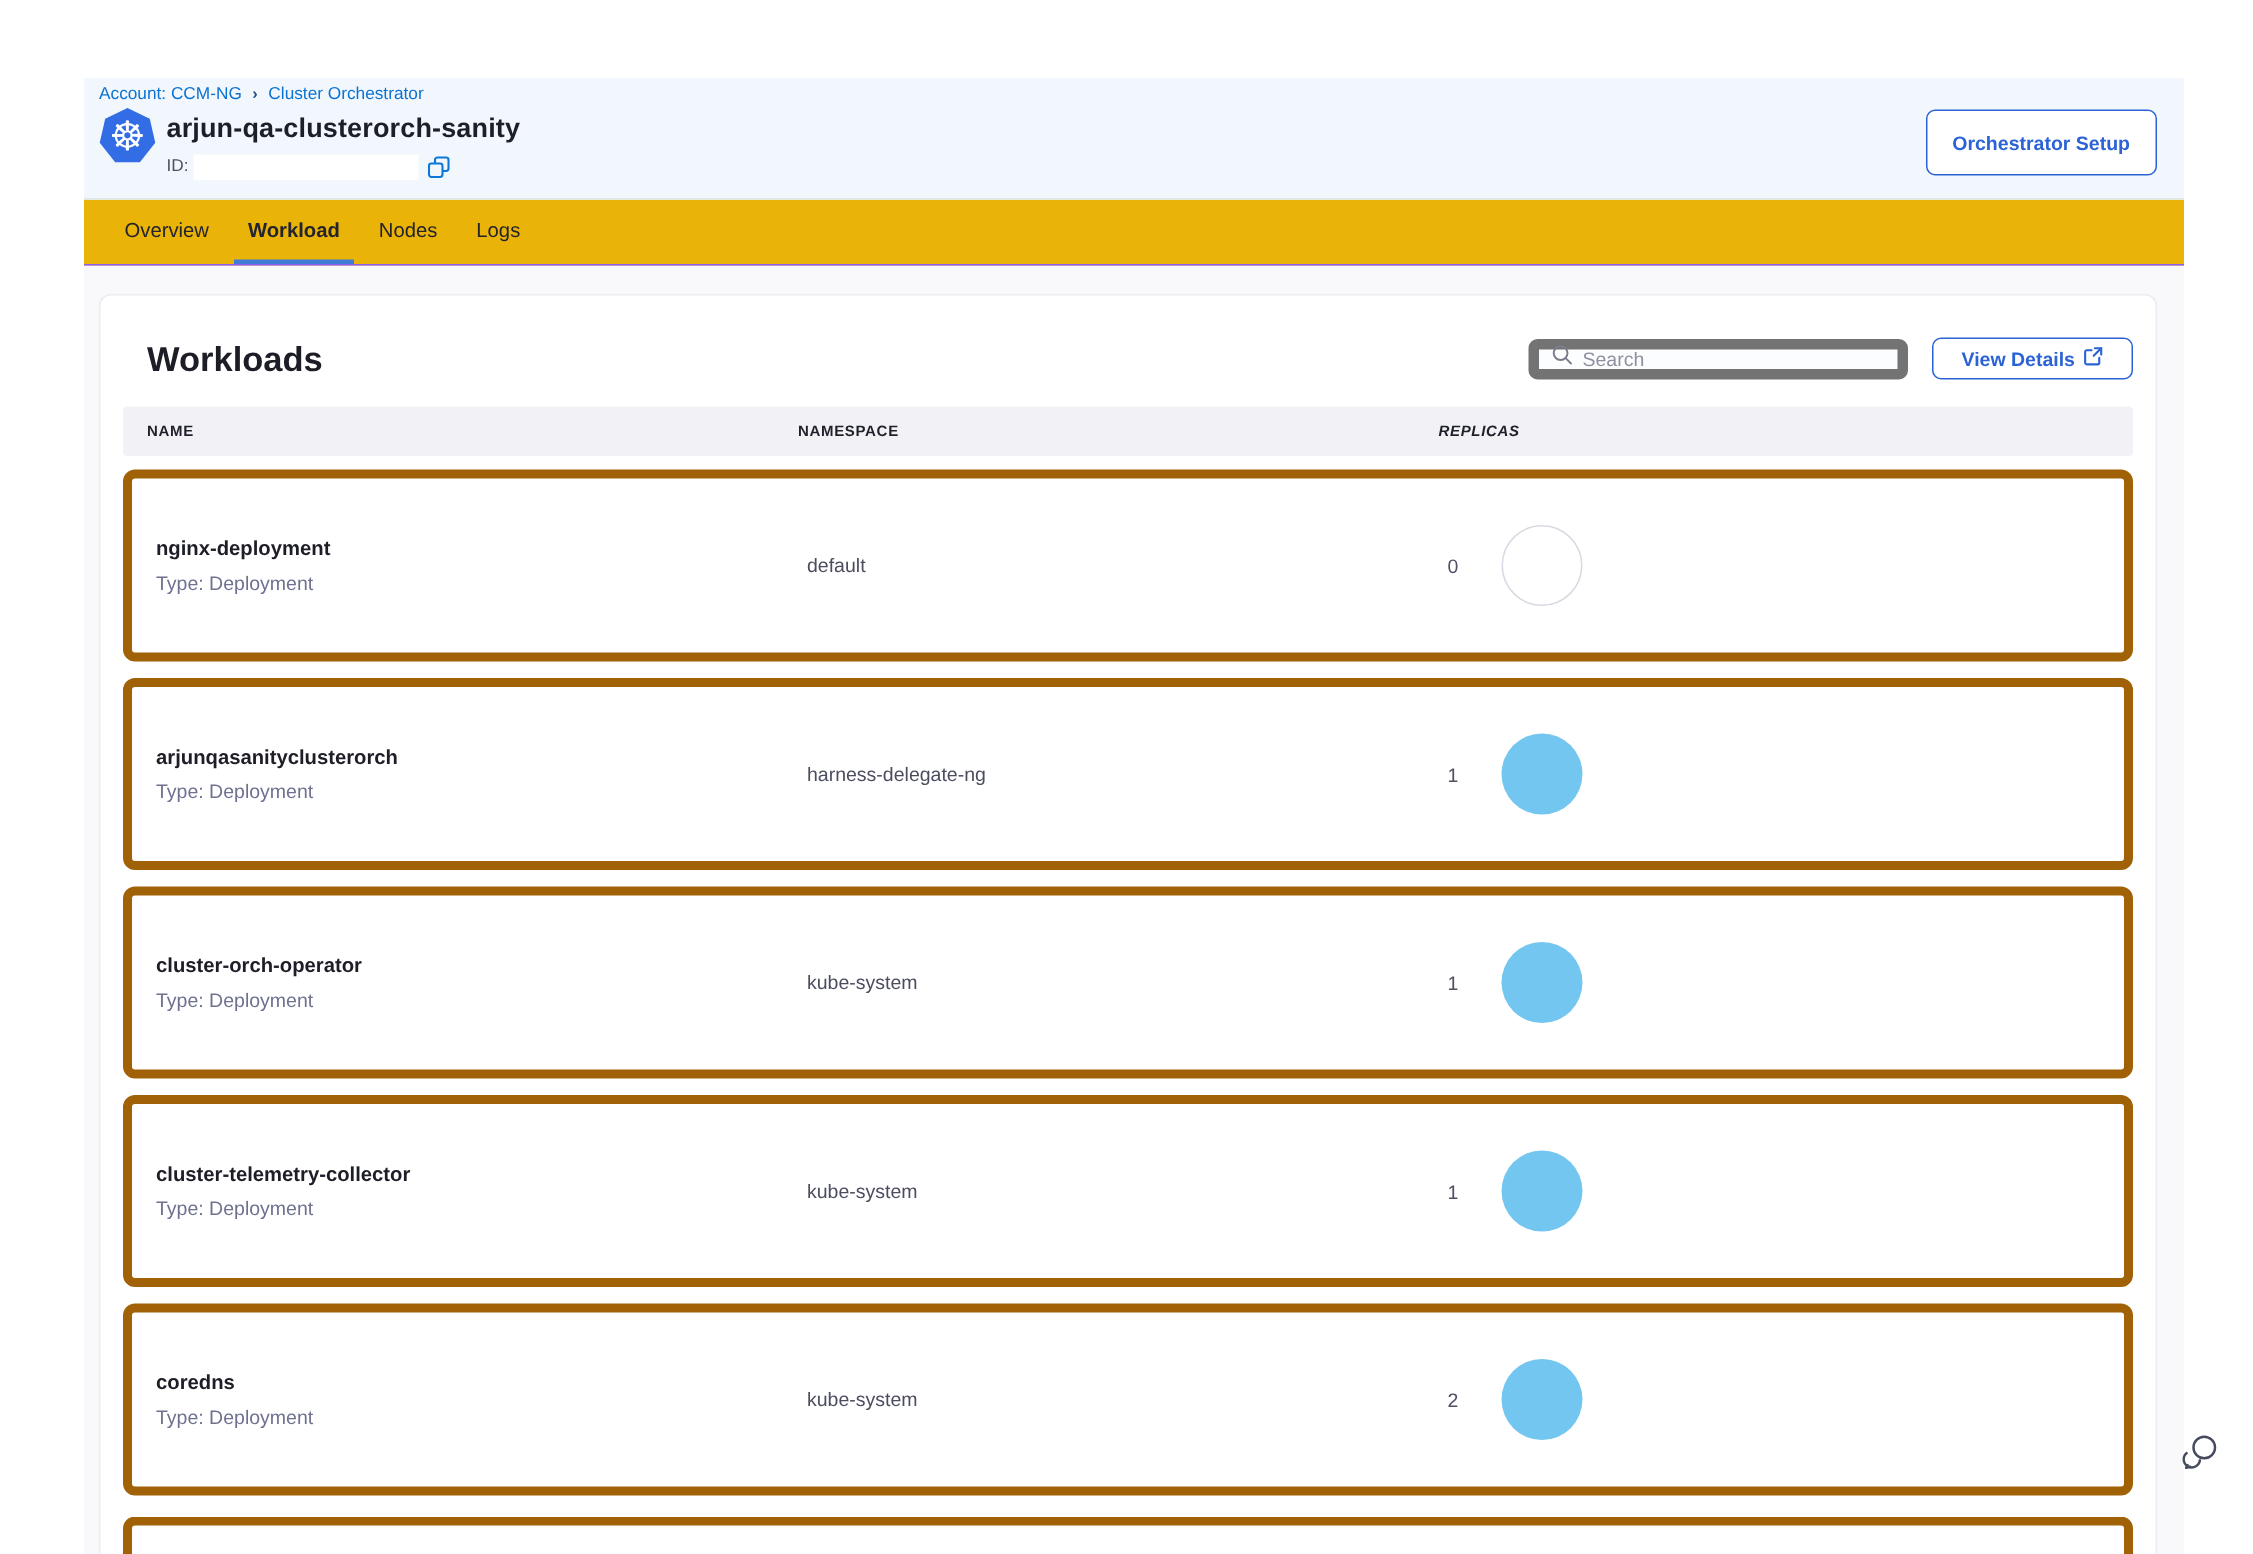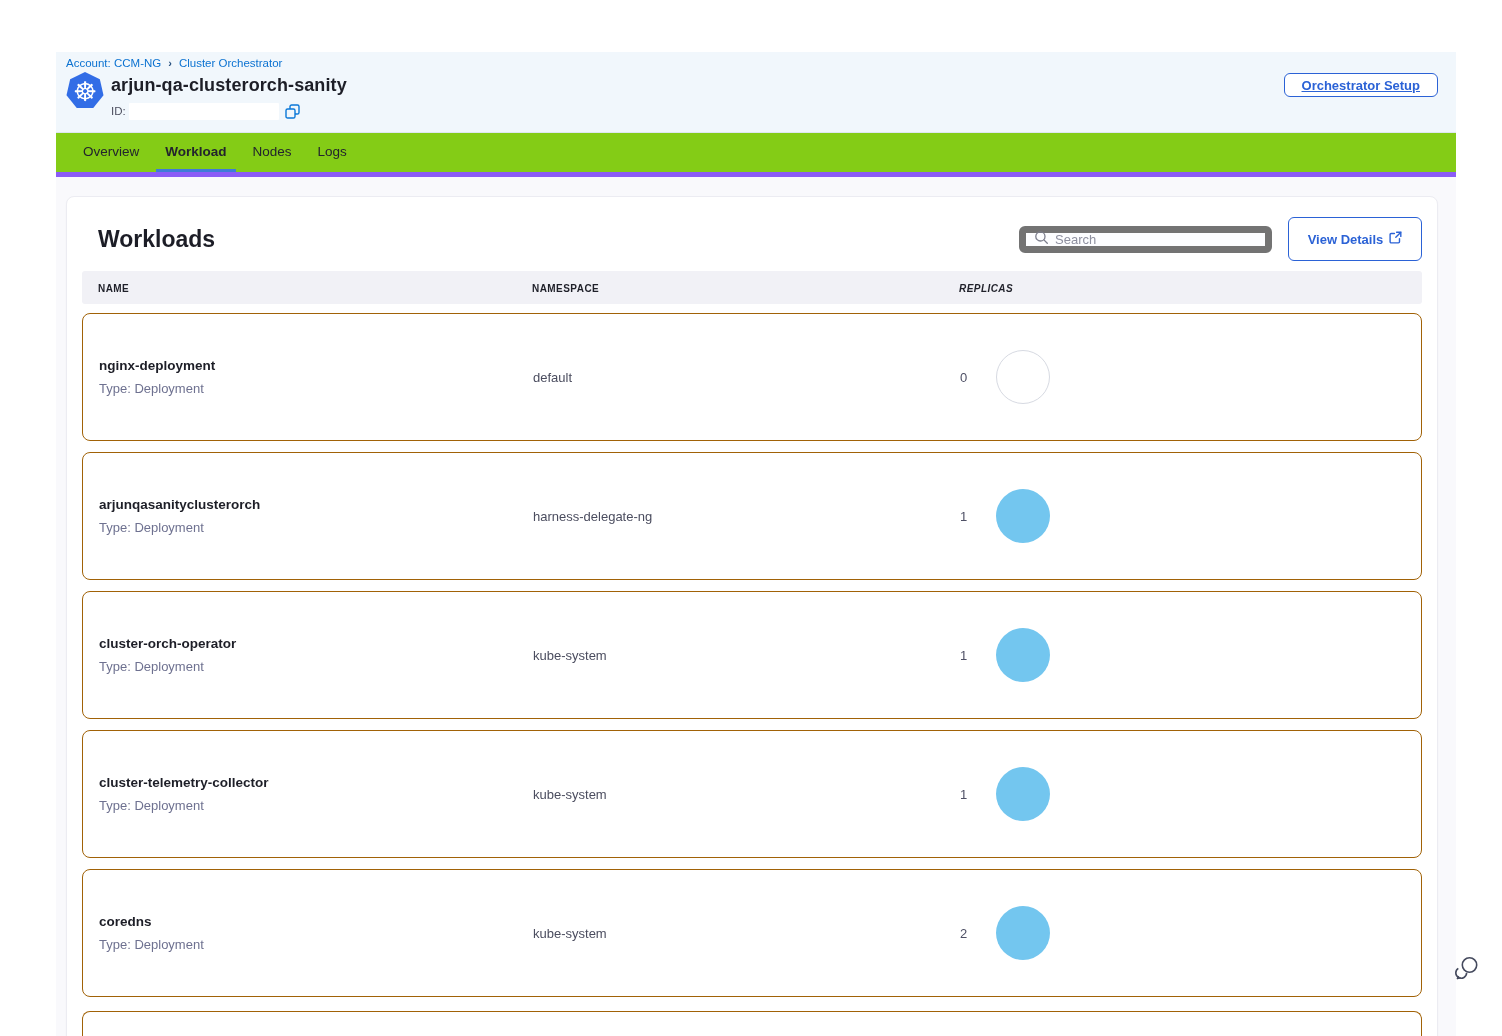--- a/index.html
+++ b/index.html
@@ -17,51 +17,51 @@
   .breadcrumb .crumb{ cursor:pointer; }
   .breadcrumb .sep{ color:#26507f; font-weight:700; font-size:11px; }
   .k8s-icon{ position:absolute; left:10px; top:20px; width:38px; height:38px; background:#326de6;
     clip-path:polygon(50% 0%,89.1% 18.8%,98.7% 61.1%,71.7% 95%,28.3% 95%,1.3% 61.1%,10.9% 18.8%);
     display:flex; align-items:center; justify-content:center; color:#fff; font-size:27px; line-height:1;
     font-family:"DejaVu Sans",sans-serif; }
   .page-title{ position:absolute; left:55px; top:23px; font-size:18px; font-weight:700; color:#1d1e27; letter-spacing:.1px;}
   .id-row{ position:absolute; left:55px; top:50px; height:18px; display:flex; align-items:center; gap:3px; font-size:11.5px; color:#4e5060;}
   .id-redacted{ width:150px; height:17px; background:#ffffff; border-radius:1px; }
   .copy-btn{ width:16px; height:16px; margin-left:3px; cursor:pointer; display:flex; align-items:center; justify-content:center;}
-  .setup-btn{ position:absolute; right:18px; top:21px; height:24px; padding:0 17px; background:#fff;
+  .setup-btn{ position:absolute; right:18px; top:21px; height:44px; padding:0 17px; background:#fff;
     border:1.4px solid var(--accent); border-radius:6px; color:var(--accent); font-size:13px; font-weight:700;
-    display:flex; align-items:center; cursor:pointer;text-decoration:underline; }
+    display:flex; align-items:center; cursor:pointer; }
 
   
-  .tab-bar{ height:44px; background:#84cc16; border-bottom:5px solid #8b5cf6; padding-left:18px; display:flex; }
+  .tab-bar{ height:44px; background:#eab308; border-bottom:1px solid #8b5cf6; padding-left:18px; display:flex; }
   .tab{ padding:0 9px; margin-right:8px; display:flex; align-items:center; font-size:13.5px; color:#23242d;
     cursor:pointer; border-bottom:3px solid transparent; }
   .tab.active{ font-weight:700; border-bottom-color:var(--underline); }
 
   
   .content{ position:relative; height:859px; }
   .card{ position:absolute; left:10px; top:19px; width:1372px; height:1010px; background:#fff;
     border:1px solid #ececf2; border-radius:8px; padding:0 15px; box-shadow:0 1px 2px rgba(40,41,61,.03); }
   .card-header{ height:74px; display:flex; align-items:center; padding:10px 0 0 16px; }
   .card-title{ font-size:23px; font-weight:700; color:#1c1d26; }
   .search-box{ margin-left:auto; width:253px; height:27px; border:7px solid #737373; border-radius:6px;
     background:#fcfdff; display:flex; align-items:center; padding:0 8px; gap:6px; }
   .search-box input{ border:none; outline:none; background:transparent; font-size:13px; color:#33343f; width:100%;
     font-family:"Liberation Sans","DejaVu Sans",sans-serif;}
   .search-box input::placeholder{ color:#8e90a0; }
-  .view-details-btn{ margin-left:16px; width:134px; height:44px; border:1.4px solid var(--accent); border-radius:6px;
+  .view-details-btn{ margin-left:16px; width:134px; height:28px; border:1.4px solid var(--accent); border-radius:6px;
     background:#fff; color:var(--accent); font-size:13px; font-weight:700; display:flex; align-items:center;
     justify-content:center; gap:6px; cursor:pointer; }
 
   .table-header{ position:relative; height:33px; background:#f1f1f6; border-radius:3px; }
   .th{ position:absolute; top:50%; transform:translateY(-50%); font-size:10px; font-weight:700;
     letter-spacing:.45px; color:#1f2029; }
   .th.c1{ left:16px; } .th.c2{ left:450px; } .th.c3{ left:877px;font-style:italic; }
 
-  .wl-row{ position:relative; height:128px; margin-top:11px; background:#fff; border:1px solid #a16207;
+  .wl-row{ position:relative; height:128px; margin-top:11px; background:#fff; border:6px solid #a16207;
     border-radius:8px; cursor:pointer; }
   .wl-row:first-child{ margin-top:9px; }
   .name-block{ position:absolute; left:16px; top:50%; transform:translateY(-50%); }
   .wl-name{ font-size:13.5px; font-weight:700; color:#1d1e27; }
   .wl-type{ font-size:13px; color:#6e7190; margin-top:8px; }
   .wl-ns{ position:absolute; left:450px; top:50%; transform:translateY(-50%); font-size:13px; color:#4b4d5f; }
   .rep-block{ position:absolute; left:877px; top:50%; transform:translateY(-50%); display:flex; align-items:center; }
   .rep-count{ font-size:13px; color:#4e5065; min-width:12px; }
   .rep-circle{ width:54px; height:54px; border-radius:50%; margin-left:24px; }
   .rep-circle.empty{ background:#fff; border:1px solid var(--rep-empty); }

